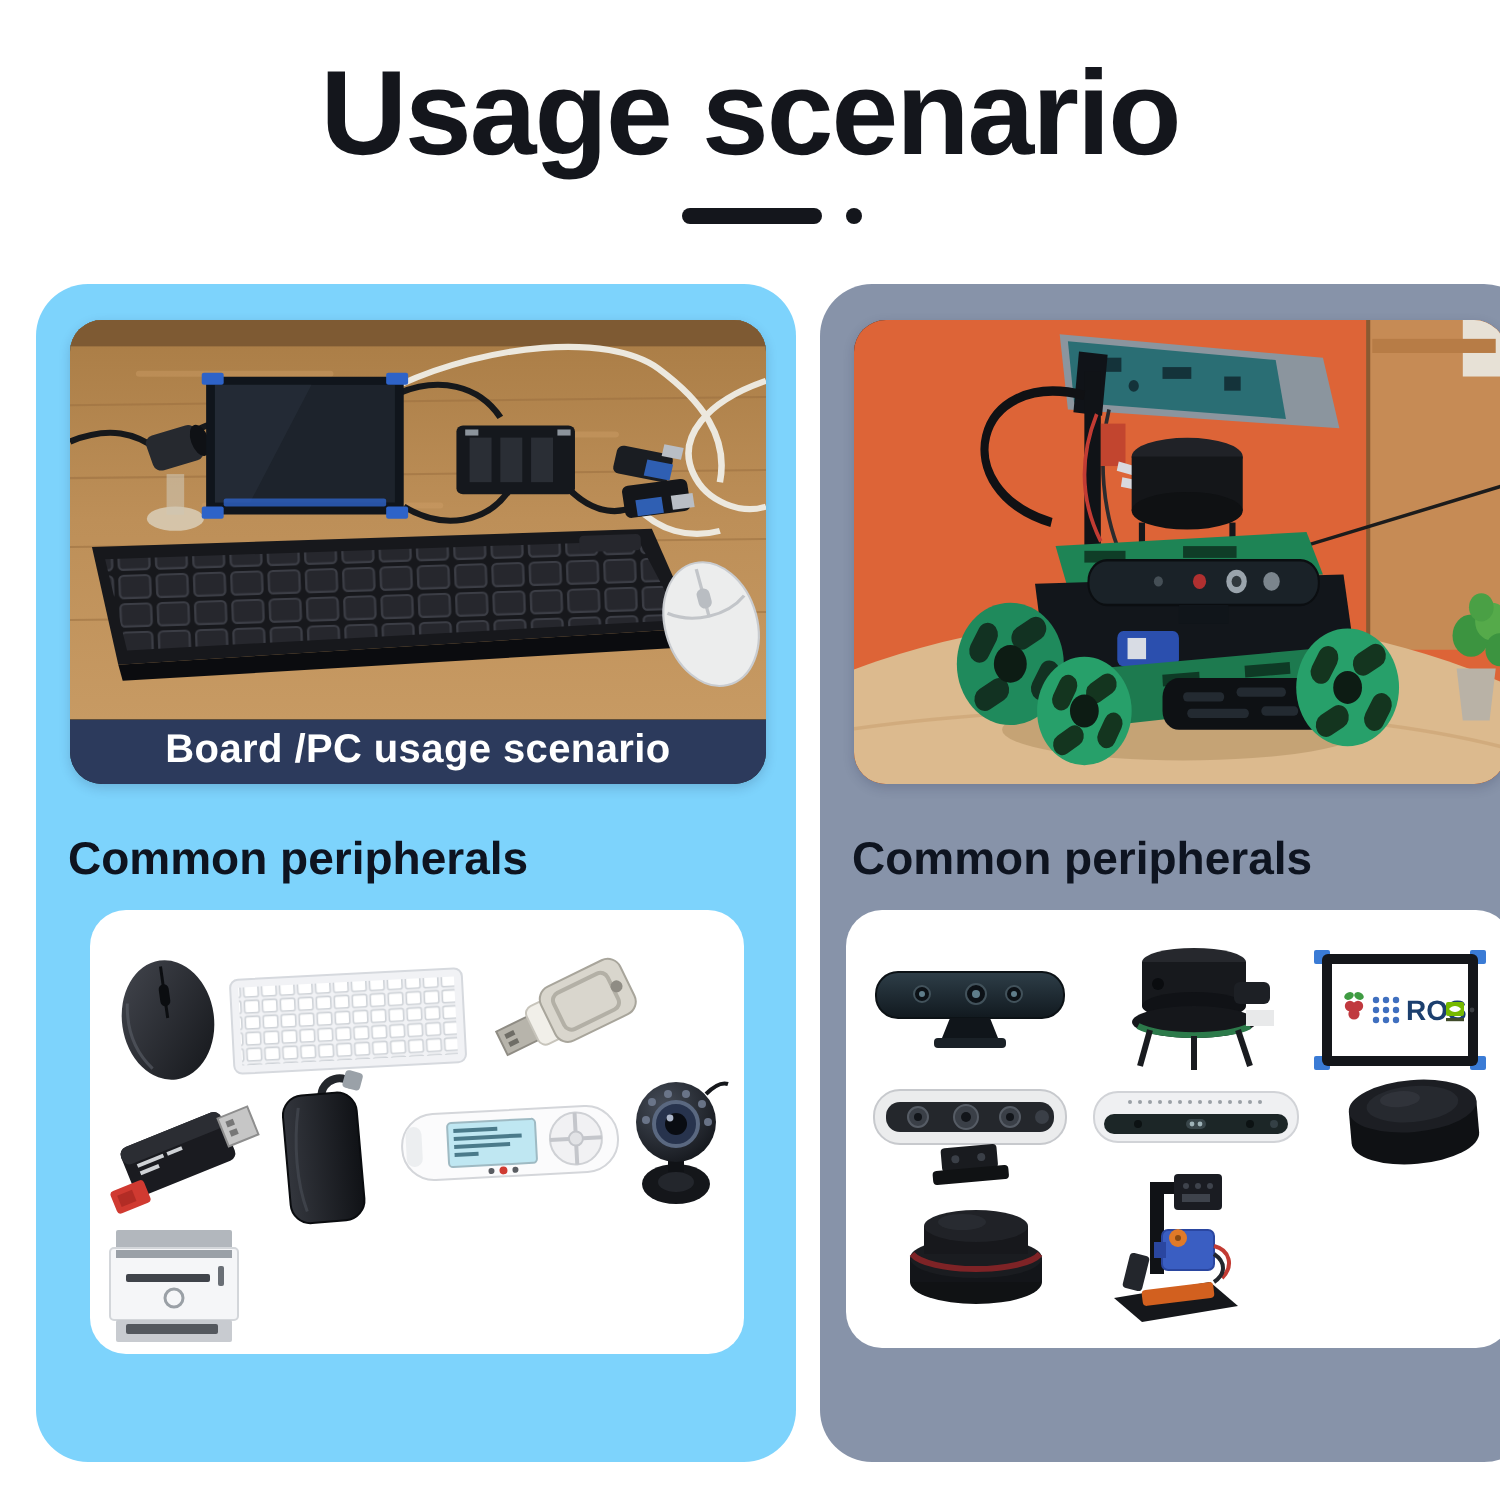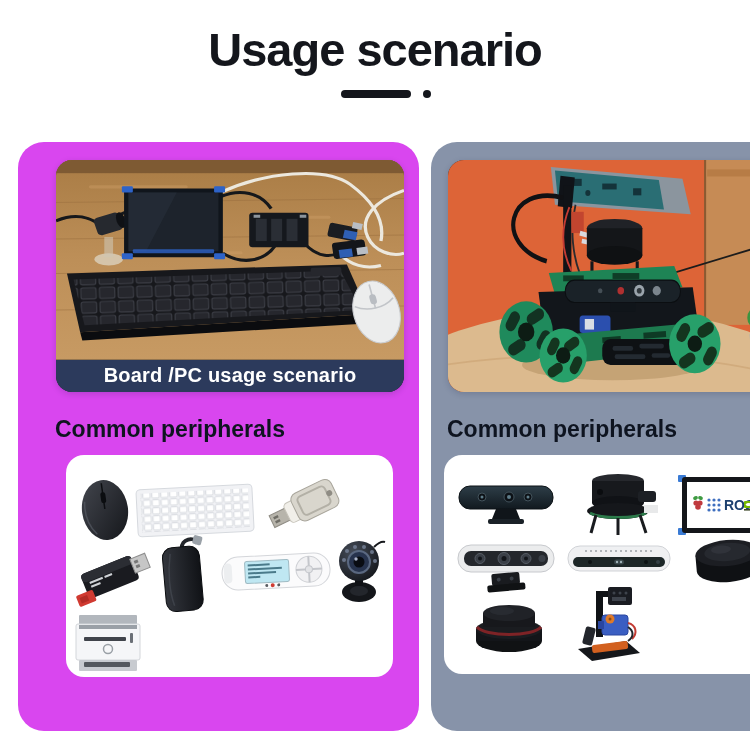--- a/index.html
+++ b/index.html
@@ -1,34 +1,34 @@
 <!DOCTYPE html>
 <html><head>
 <meta charset="utf-8">
 <style>
   html,body{margin:0;padding:0;}
   body{
     width:750px;height:750px;background:#ffffff;overflow:hidden;
     font-family:"Liberation Sans", sans-serif;position:relative;
   }
   .page-title{
-    text-align:center;margin-top:24px;font-size:47px;font-weight:800;
+    text-align:center;margin-top:24px;font-size:60px;font-weight:800;
     color:#14161c;letter-spacing:-1px;line-height:1.1;
   }
   .title-accent{
     display:flex;align-items:center;justify-content:center;gap:12px;
     margin-top:14px;margin-left:22px;
   }
   .title-accent .bar{width:70px;height:8px;border-radius:4px;background:#14161c;}
   .title-accent .dot{width:8px;height:8px;border-radius:50%;background:#14161c;}
   .panels{
     position:absolute;left:18px;top:142px;display:flex;gap:12px;
   }
   .panel{height:589px;border-radius:26px;position:relative;}
-  .panel.left{width:380px;background:#d946ef;padding-left:21px;}
+  .panel.left{width:380px;background:#7dd3fc;}
   .panel.right{width:358px;background:#8793a9;}
   .photo-card{
     margin:18px 15px 0 17px;height:232px;border-radius:16px;overflow:hidden;
     background:#222;box-shadow:0 2px 6px rgba(20,30,60,.18);
     display:flex;flex-direction:column;
   }
   .photo{flex:1 1 auto;min-height:0;}
   .photo svg{display:block;width:100%;height:100%;}
   .caption-bar{
     height:35px;background:#2c3a5c;color:#ffffff;

